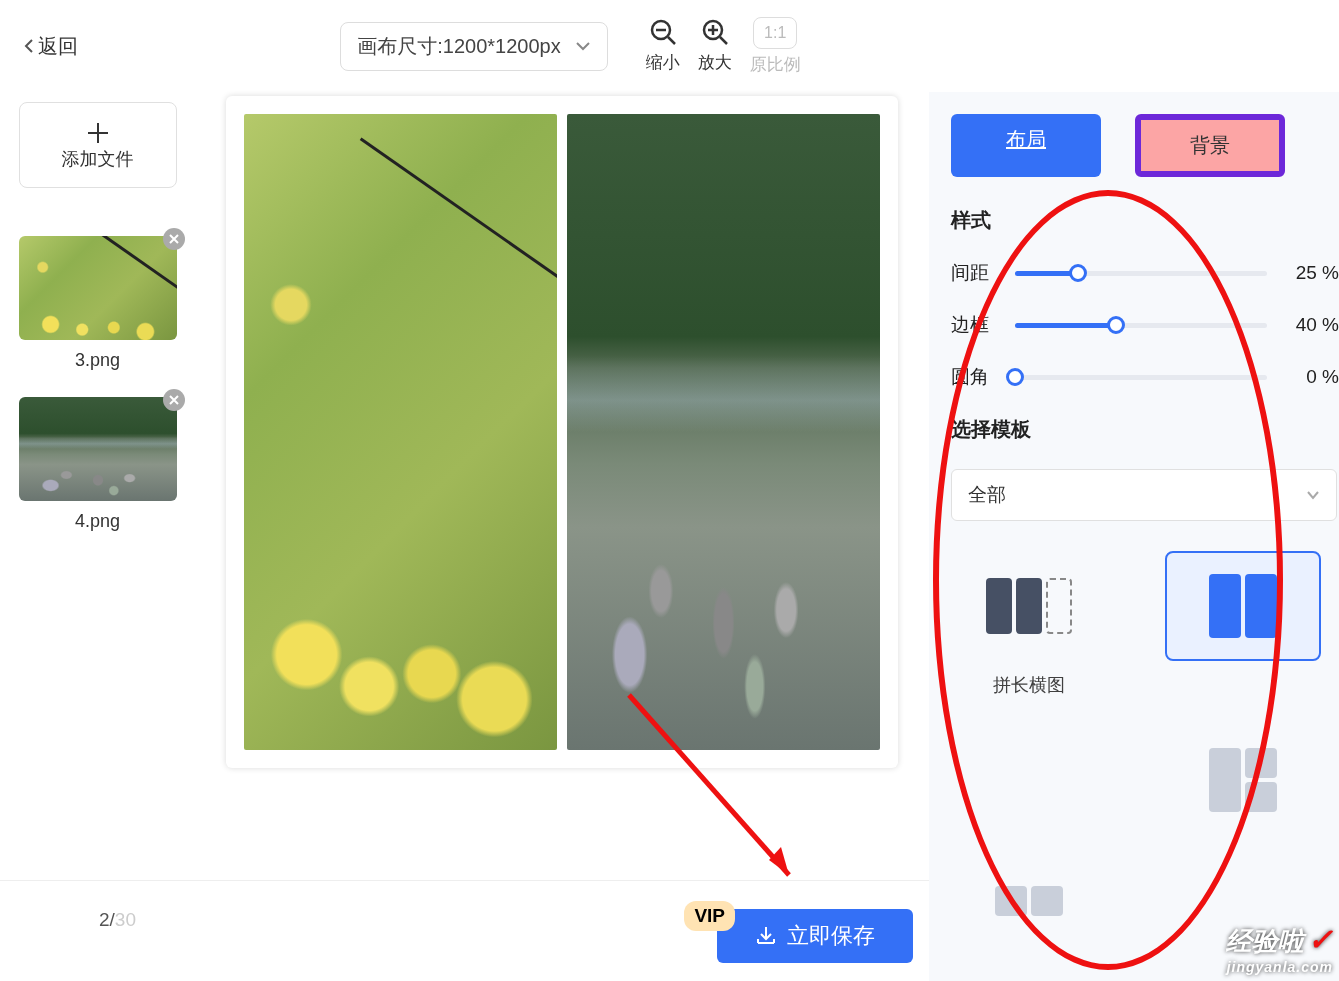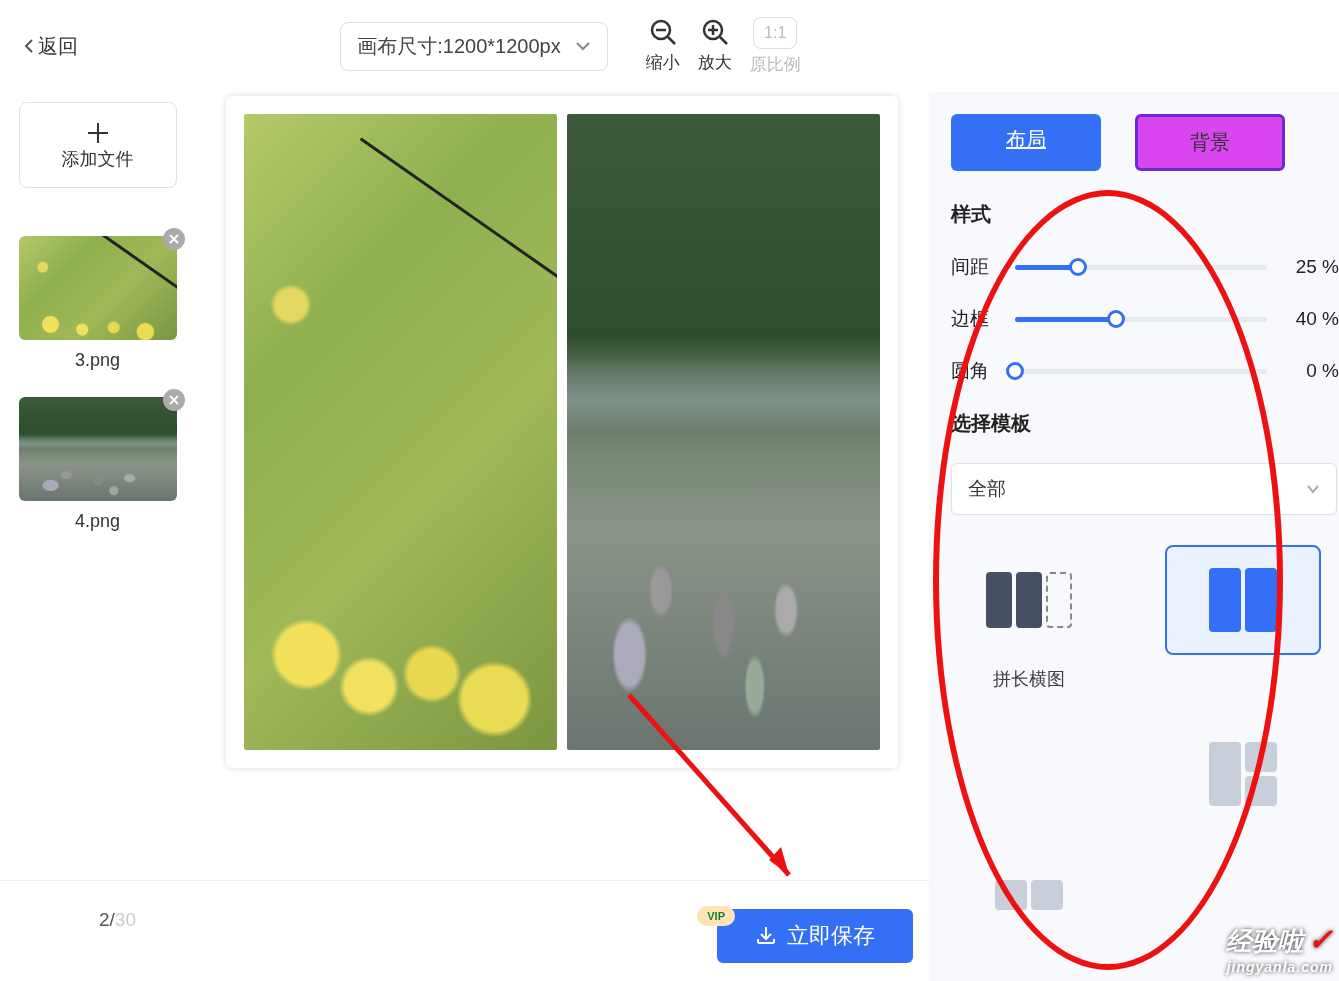--- a/index.html
+++ b/index.html
@@ -27,30 +27,30 @@
 .thumb-close { position: absolute; top: -8px; right: -8px; width: 22px; height: 22px; border-radius: 50%; background: #aaa; color: #fff; display: flex; align-items: center; justify-content: center; font-size: 14px; cursor: pointer; }
 .thumb-label { text-align: center; font-size: 18px; color: #333; margin-bottom: 26px; }
 
 .center-col { flex: 1; display: flex; flex-direction: column; align-items: center; position: relative; min-width: 0; }
 .canvas { width: 672px; height: 672px; background: #fff; box-shadow: 0 0 6px rgba(0,0,0,0.15); border-radius: 6px; padding: 18px; display: flex; gap: 10px; margin-top: 4px; }
 .canvas-img { flex: 1; border-radius: 2px; background-size: cover; background-position: center; }
 .page-count { position: absolute; left: -96px; bottom: 50px; font-size: 19px; color: #555; }
 .page-count .total { color: #ccc; }
 .bottom-divider { position: absolute; bottom: 100px; left: -200px; right: -20px; height: 1px; background: #eee; }
 .save-wrap { position: absolute; bottom: 18px; right: 16px; display: flex; align-items: center; }
-.vip-badge { background: #ffe3b3; color: #15803d; font-size: 11px; font-weight: 600; padding: 4px 10px; border-radius: 12px; position: relative; z-index: 2; margin-right: -18px; margin-top: -40px; text-align: right; }
+.vip-badge { background: #ffe3b3; color: #000000; font-size: 19px; font-weight: 600; padding: 4px 10px; border-radius: 12px; position: relative; z-index: 2; margin-right: -18px; margin-top: -40px; text-align: right; }
 .save-btn { background: #3470f6; color: #fff; font-size: 22px; padding: 12px 38px; border-radius: 6px; display: flex; align-items: center; gap: 10px; cursor: pointer; border: none; }
 .save-btn svg { width: 22px; height: 22px; }
 .arrow-ann { position: absolute; bottom: 76px; right: 110px; pointer-events: none; }
 
 .right-col { width: 410px; background: #f7f9fc; padding: 22px 0 22px 22px; overflow: hidden; position: relative; }
 .tab-row { display: flex; gap: 34px; margin-bottom: 30px; }
 .tab-btn { flex: 0 0 150px; text-align: center; padding: 12px 0; font-size: 20px; border-radius: 6px; cursor: pointer; }
 .tab-btn.active { background: #3470f6; color: #ffffff; text-decoration: underline; }
-.tab-btn.inactive { background: #d946ef; border: 3px solid #6d28d9; color: #333; }
+.tab-btn.inactive { background: #fca5a5; border: 6px solid #6d28d9; color: #333; }
 .section-label { font-size: 20px; font-weight: 600; color: #222; margin-bottom: 26px; }
 .slider-row { display: flex; align-items: center; gap: 18px; margin-bottom: 26px; font-size: 19px; color: #222; }
 .slider-row .lbl { width: 46px; }
 .slider { flex: 1; position: relative; height: 20px; display: flex; align-items: center; }
 .slider-track { position: absolute; left: 0; right: 0; height: 5px; background: #e6e9ef; border-radius: 3px; }
 .slider-fill { position: absolute; left: 0; height: 5px; background: #3470f6; border-radius: 3px; }
 .slider-thumb { position: absolute; width: 18px; height: 18px; border: 3px solid #3470f6; background: #fff; border-radius: 50%; top: 50%; transform: translate(-50%, -50%); cursor: pointer; }
 .slider-val { width: 54px; text-align: right; }
 .select-box { background: #fff; border: 1px solid #e0e0e0; border-radius: 6px; padding: 12px 16px; font-size: 19px; color: #333; display: flex; align-items: center; justify-content: space-between; cursor: pointer; margin-bottom: 30px; margin-right: 2px; }
 .select-box svg { width: 14px; height: 14px; }

